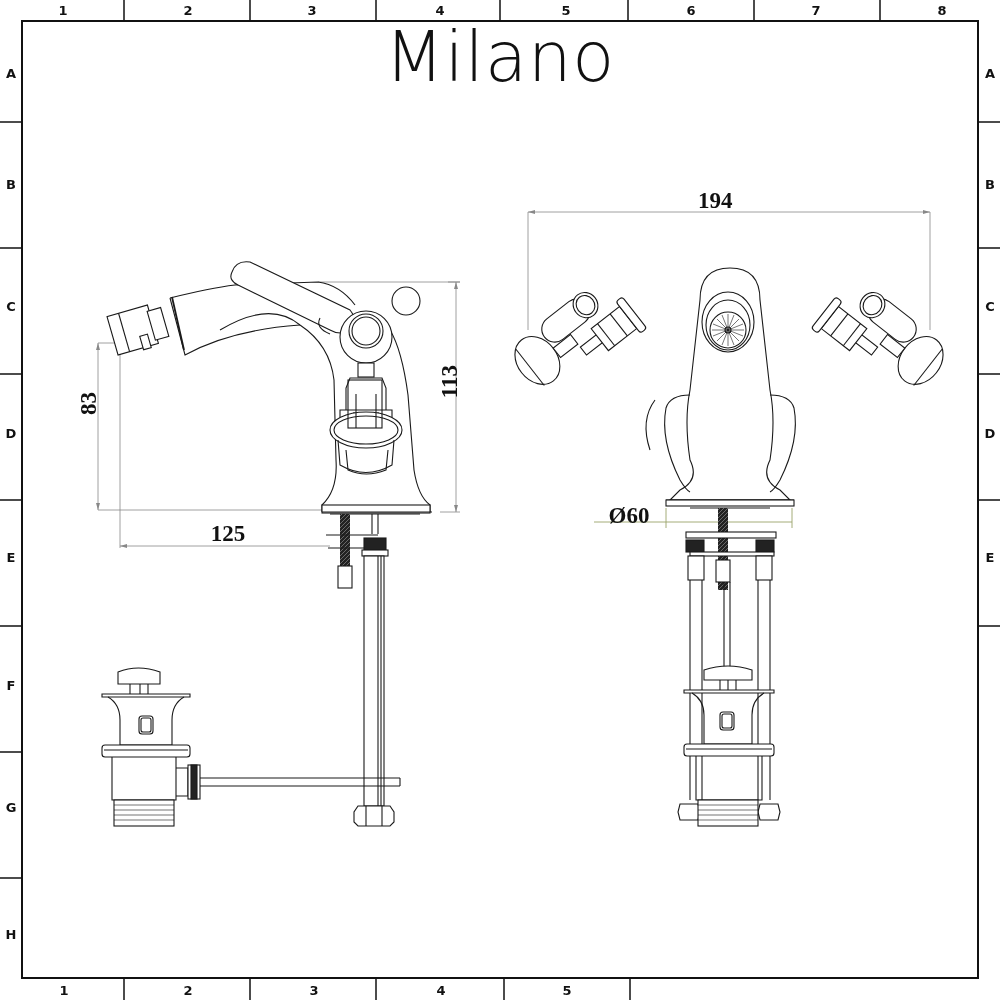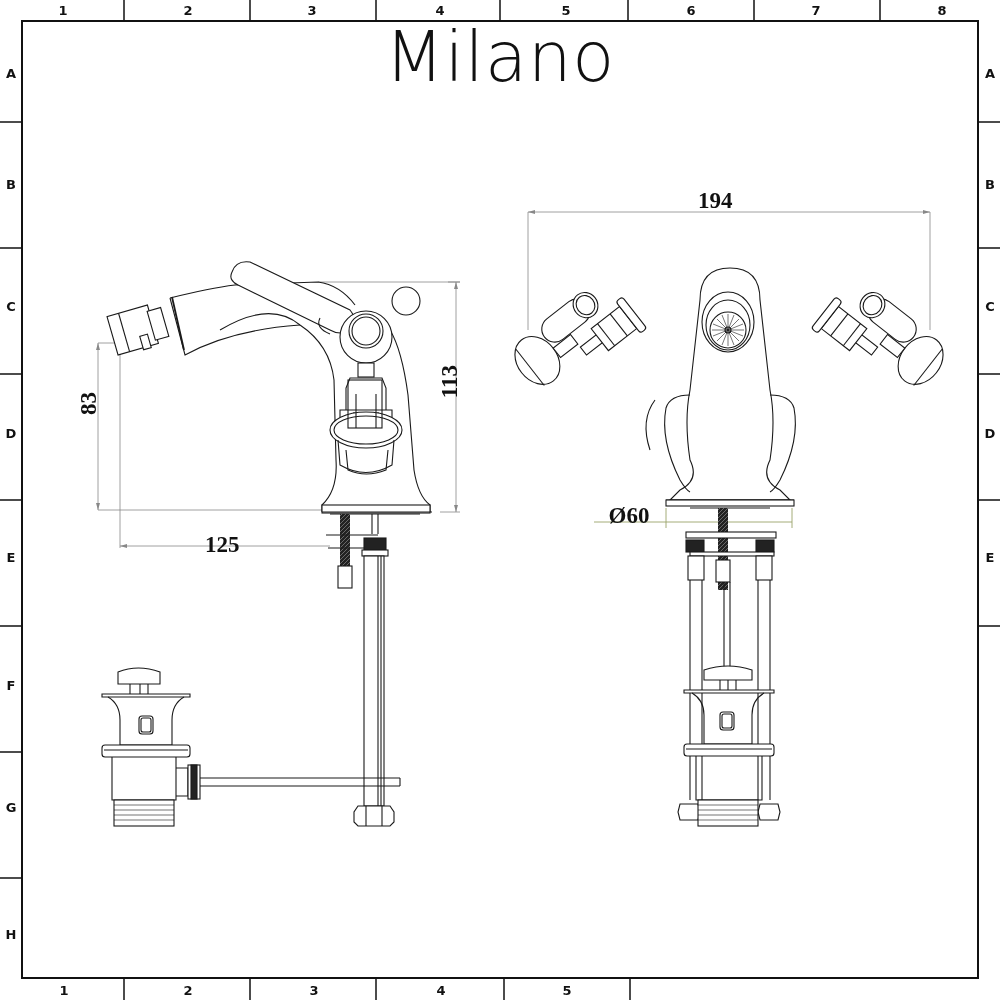--- a/index.html
+++ b/index.html
@@ -304,17 +304,17 @@
         <line x1="698" y1="805" x2="758" y2="805"></line>
         <line x1="698" y1="810" x2="758" y2="810"></line>
         <line x1="698" y1="815" x2="758" y2="815"></line>
         <line x1="698" y1="820" x2="758" y2="820"></line>
       </g>
     </g>
   </svg>
 
   <div class="dim vert" style="left:68px;top:392px;width:40px;text-align:center">83</div>
   <div class="dim vert" style="left:424px;top:370px;width:50px;text-align:center">113</div>
-  <div class="dim" style="left:205px;top:533px;width:46px;">125</div>
+  <div class="dim" style="left:205px;top:522px;width:46px;text-align:center">125</div>
   <div class="dim" style="left:698px;top:189px;width:48px;">194</div>
   <div class="dim" style="left:602px;top:504px;width:54px;text-align:center">Ø60</div>
 
 </div>
 
 </body></html>

